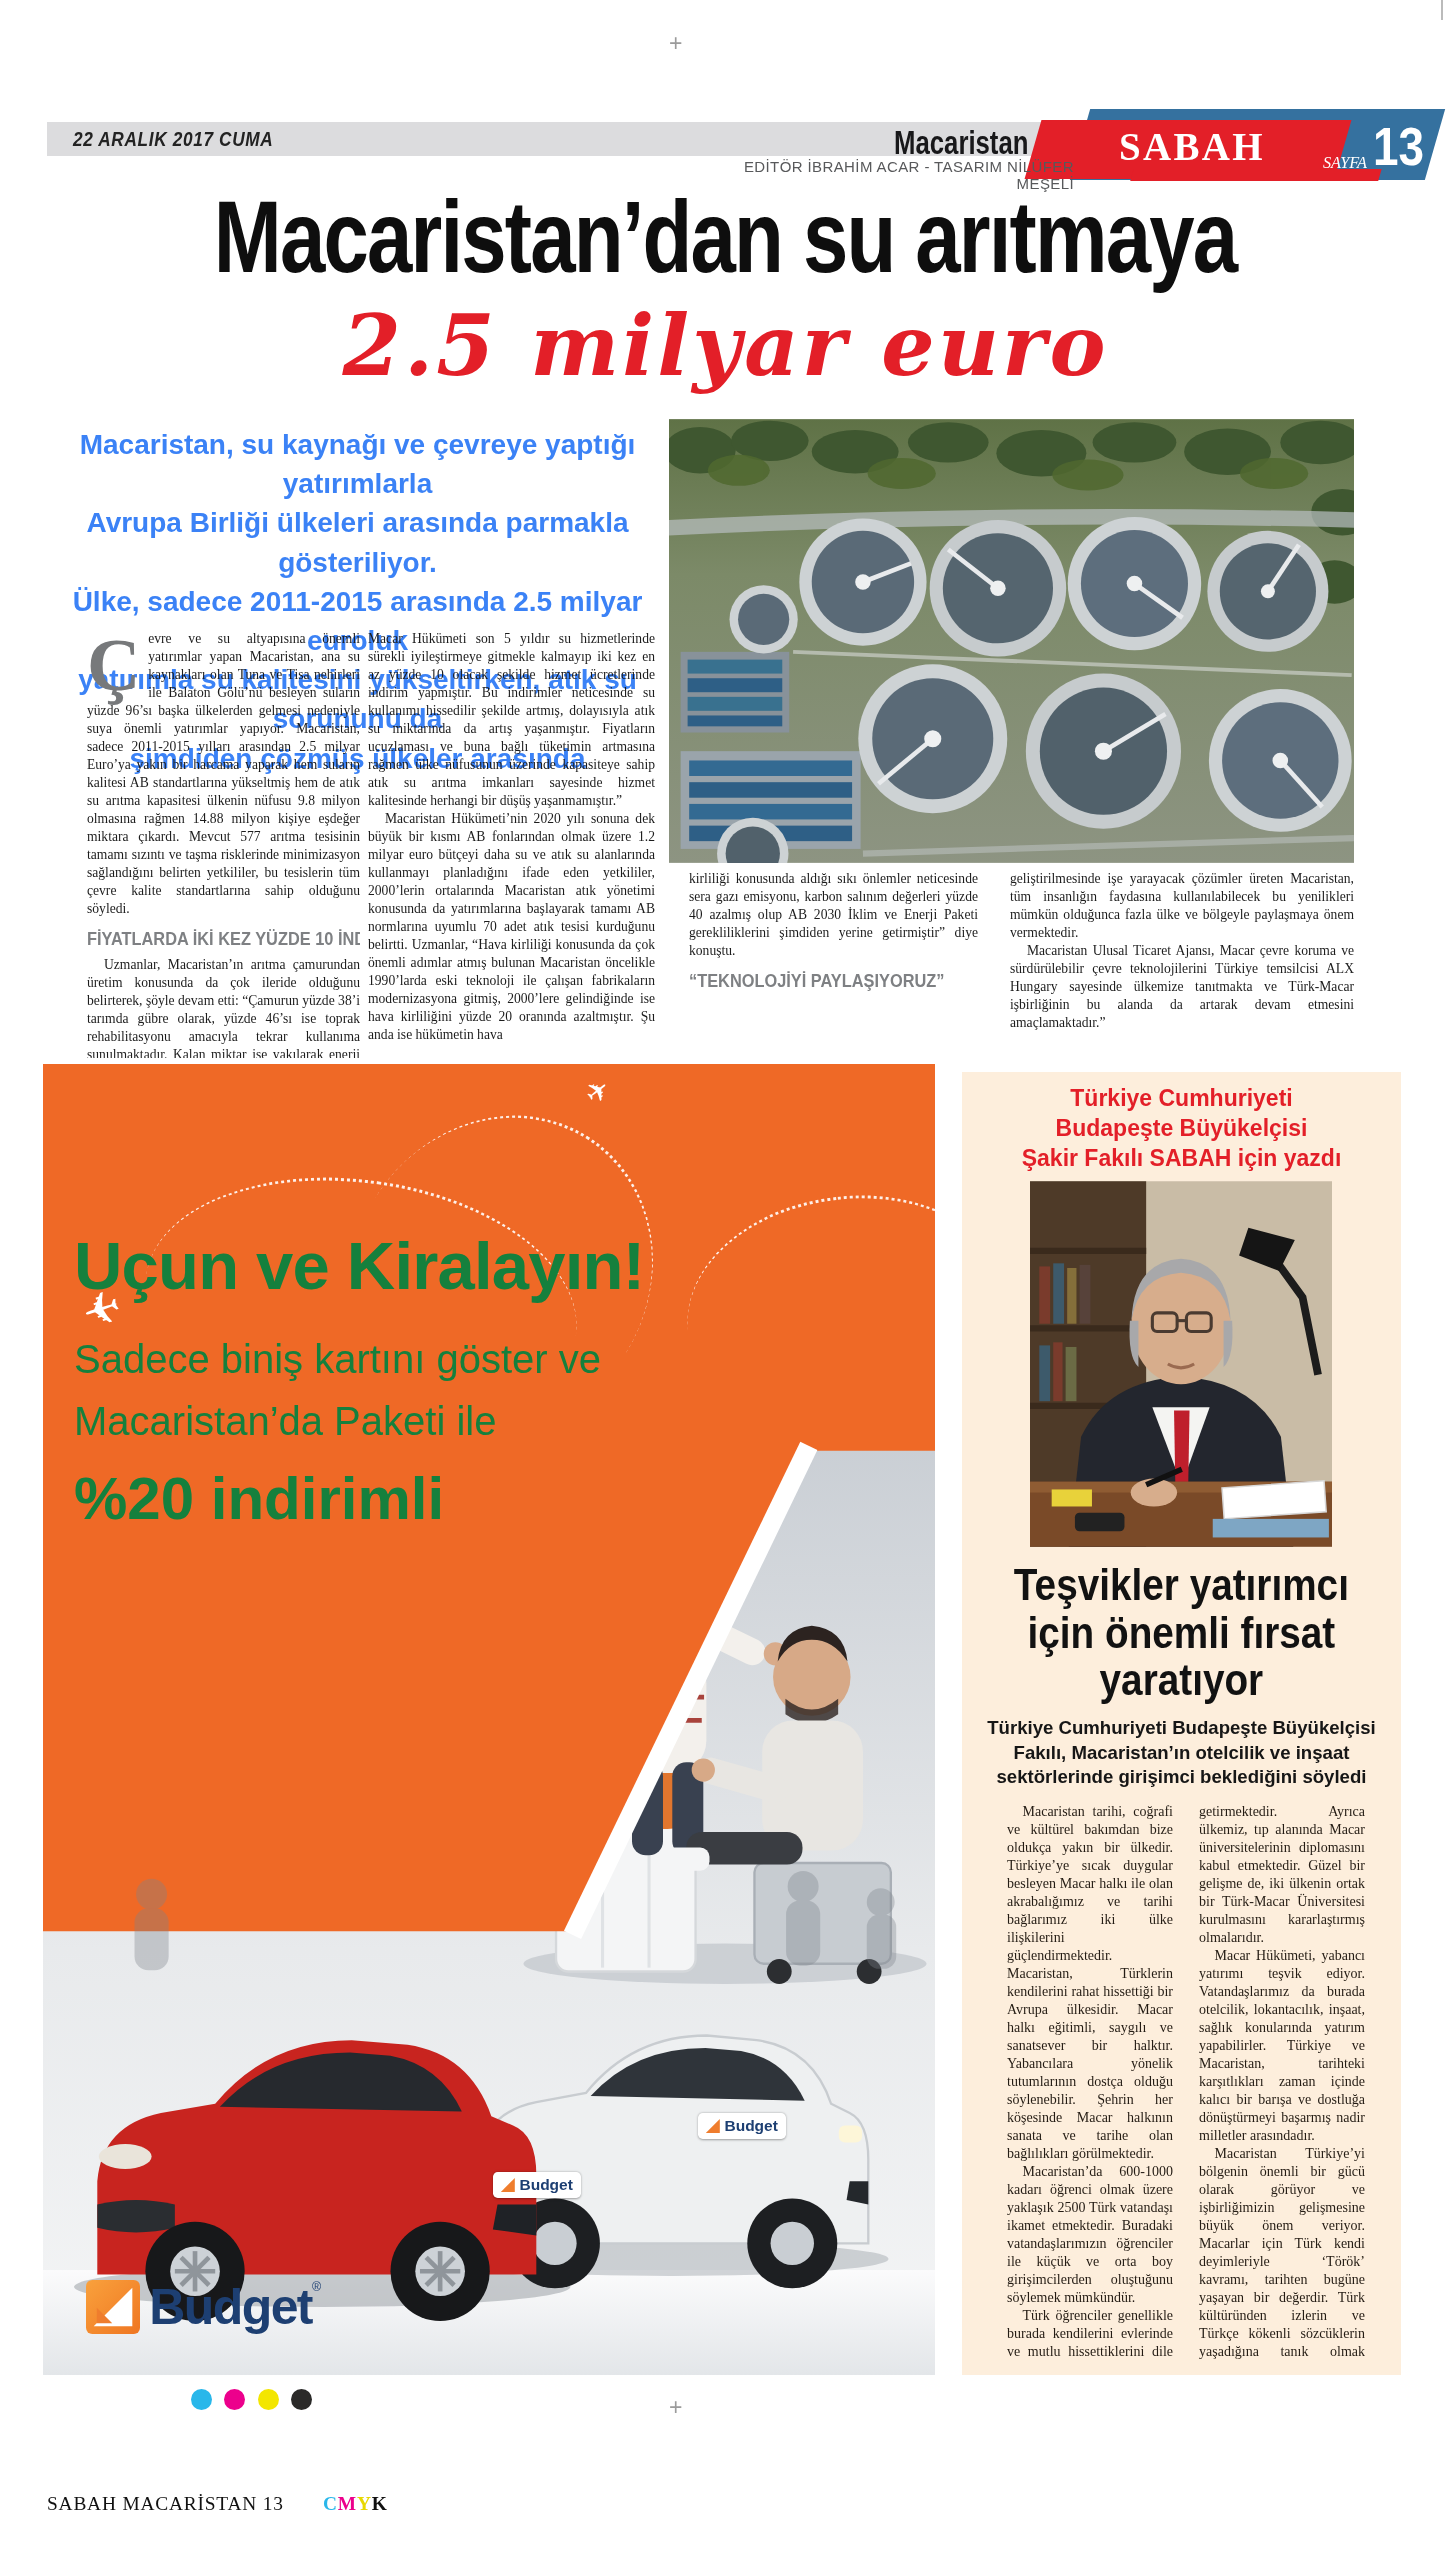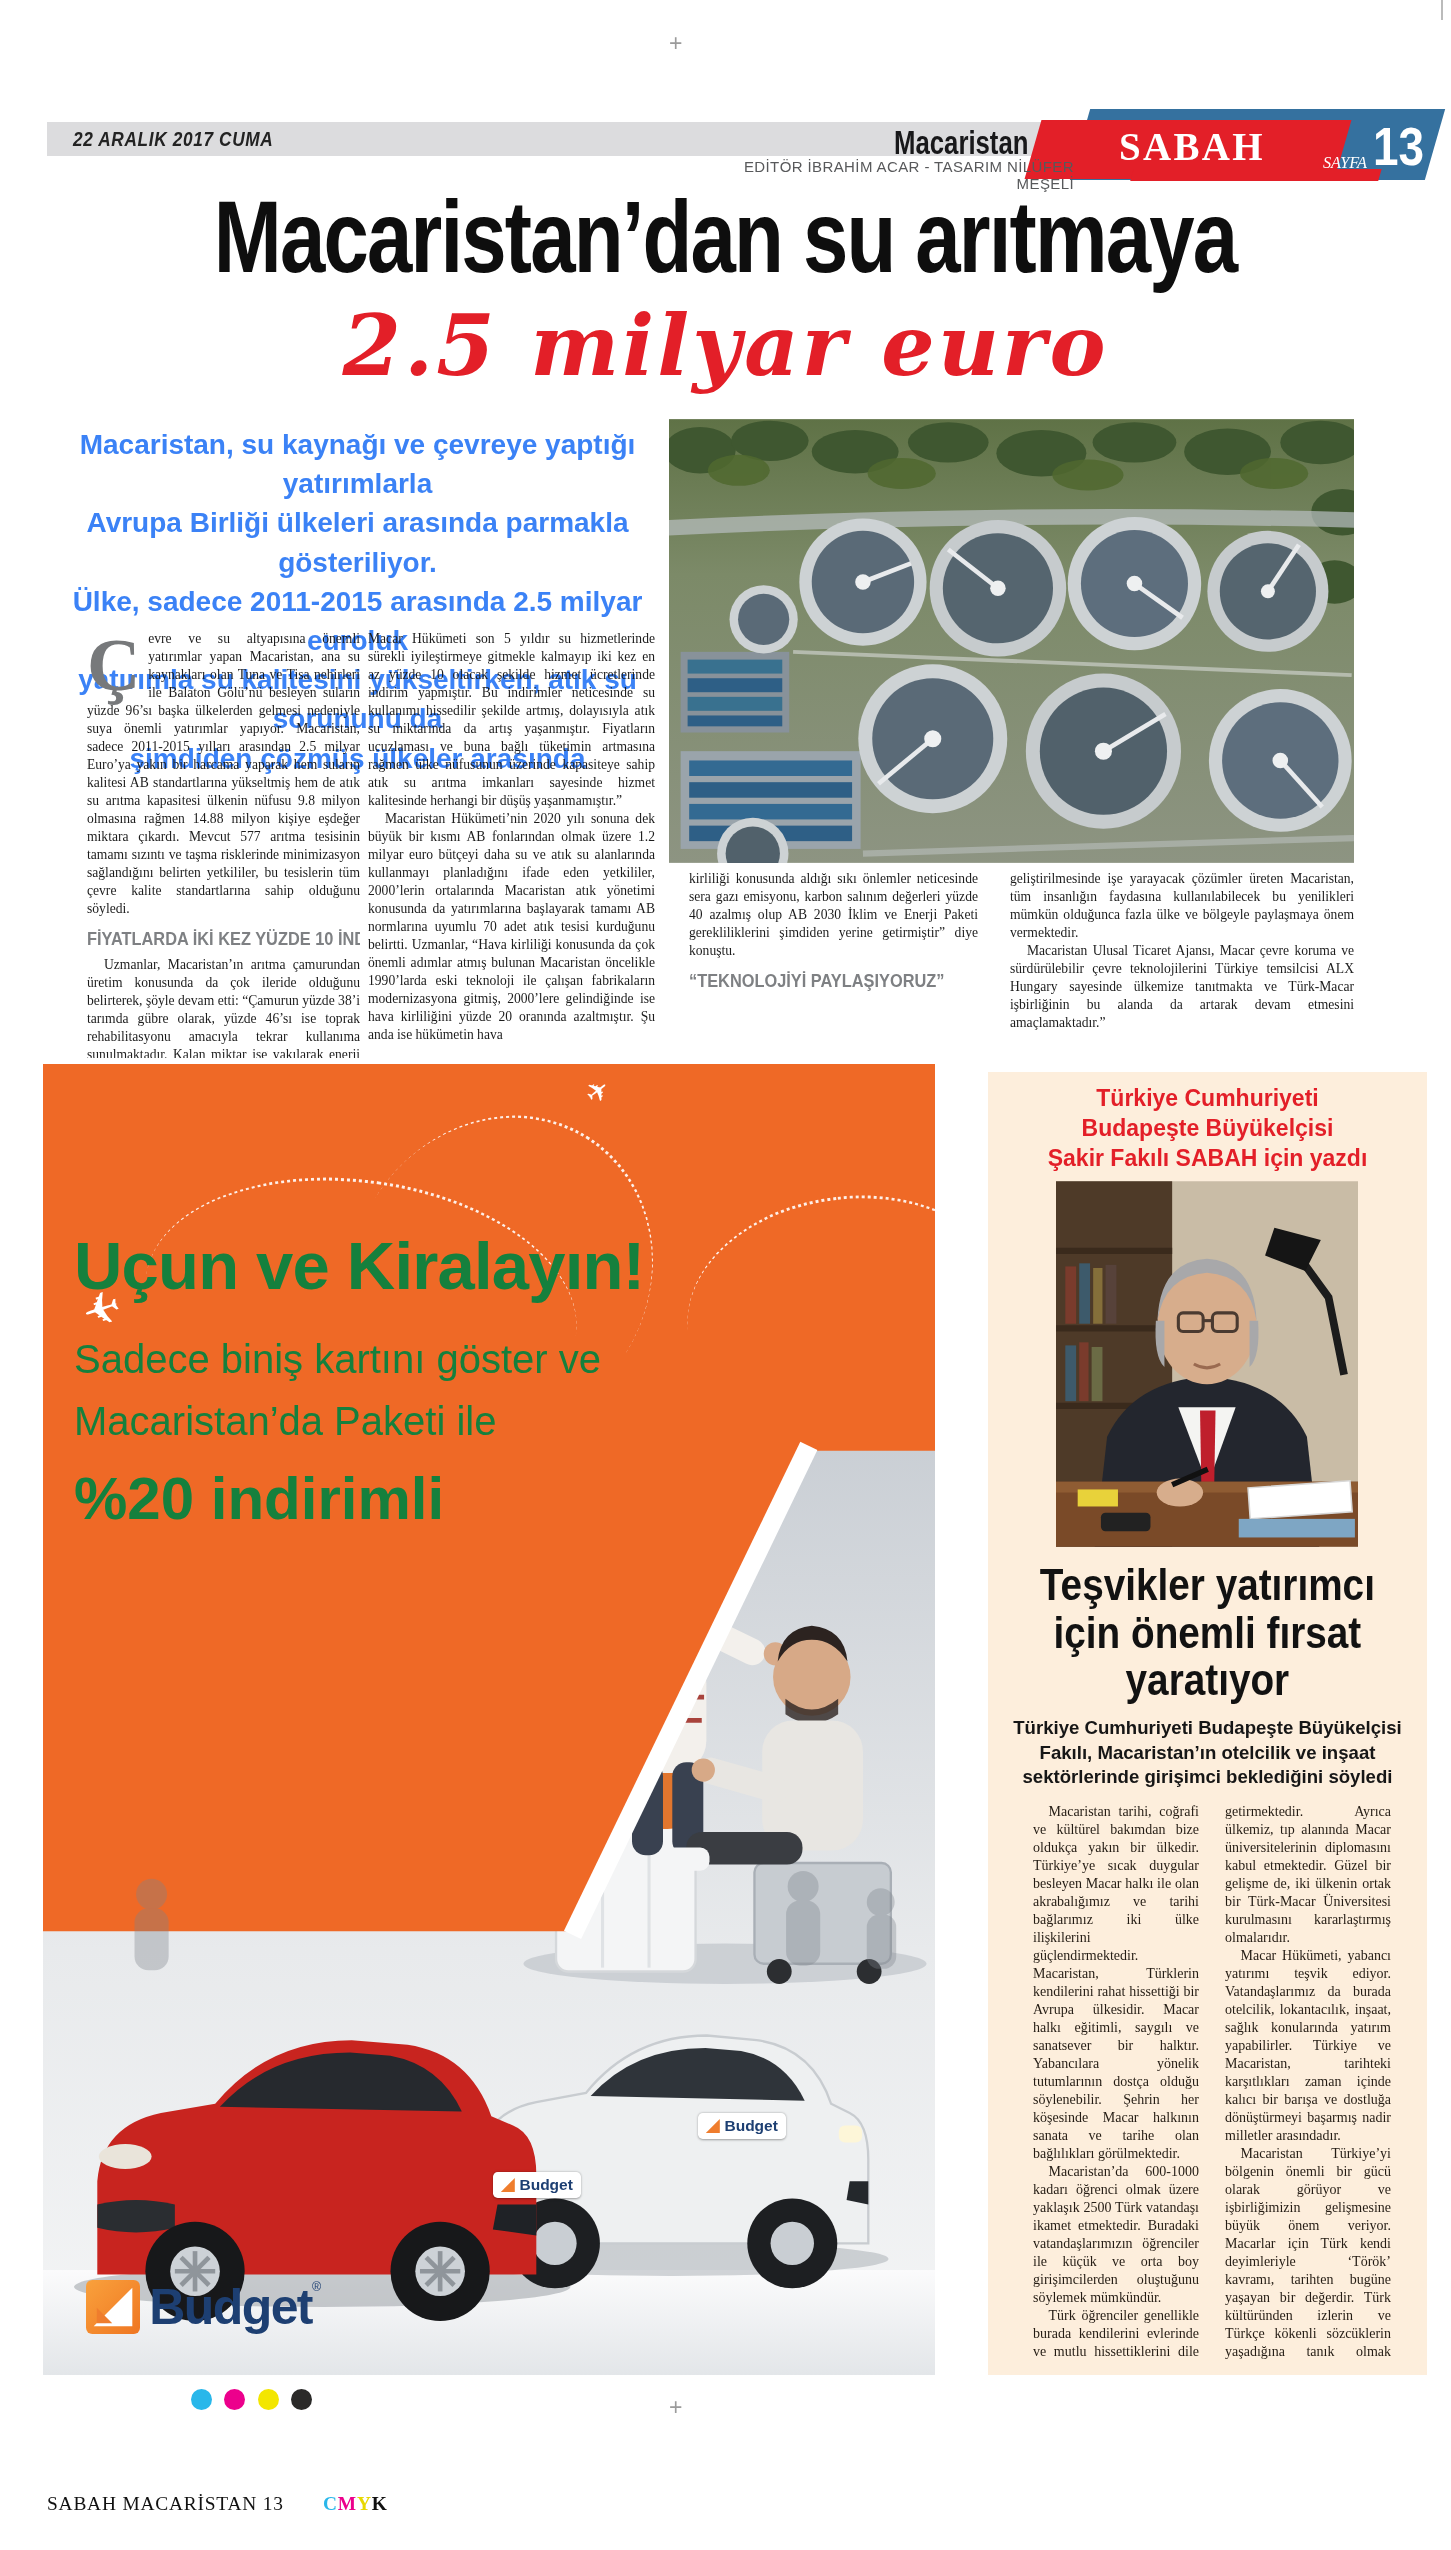--- a/index.html
+++ b/index.html
@@ -73,21 +73,21 @@
   .cars-svg{left:0;top:776px;z-index:7;}
   .car-badge{z-index:8;background:#fff;border-radius:4.7px;height:26px;display:flex;align-items:center;
              gap:4.7px;padding:0 7.8px;box-shadow:0 0.8px 2.3px rgba(0,0,0,.35);}
   .car-badge .tri{width:14px;height:14px;background:#ef7d2d;clip-path:polygon(0 100%,100% 0,100% 100%);}
   .car-badge .txt{color:#1d3f72;font-weight:bold;font-size:15.5px;}
   .budget-logo{left:43px;top:1216px;z-index:8;display:flex;align-items:flex-start;gap:9.3px;}
   .budget-word{color:#1d3f72;font-weight:bold;font-size:50px;letter-spacing:-1.6px;line-height:54px;}
   .budget-reg{color:#1d3f72;font-size:12.4px;vertical-align:top;}
 
   
-  .sidebar{left:962px;top:1072px;width:439px;height:1303px;background:#fdeedc;overflow:hidden;margin-left:26px;}
+  .sidebar{left:962px;top:1072px;width:439px;height:1303px;background:#fdeedc;overflow:hidden;}
   .sb-kicker{left:0;top:12.4px;width:439px;text-align:center;color:#e31f28;font-weight:bold;font-size:23px;
              line-height:1.3;white-space:pre-line;}
   .sb-photo{left:68px;top:109px;width:302px;height:366px;overflow:hidden;}
   .sb-head{left:0;top:489px;width:439px;text-align:center;font-weight:bold;font-size:44px;line-height:1.08;
            color:#121212;white-space:pre-line;}
   .sb-head span{display:inline-block;transform:scaleX(.88);}
   .sb-intro{left:0;top:644px;width:439px;text-align:center;font-weight:bold;font-size:18.6px;line-height:1.33;
             color:#161616;white-space:pre-line;}
   .sb-cols{left:45px;top:731px;width:358px;height:568px;column-count:2;column-gap:26px;
            font-family:"Liberation Serif",serif;font-size:14px;line-height:18px;text-align:justify;

